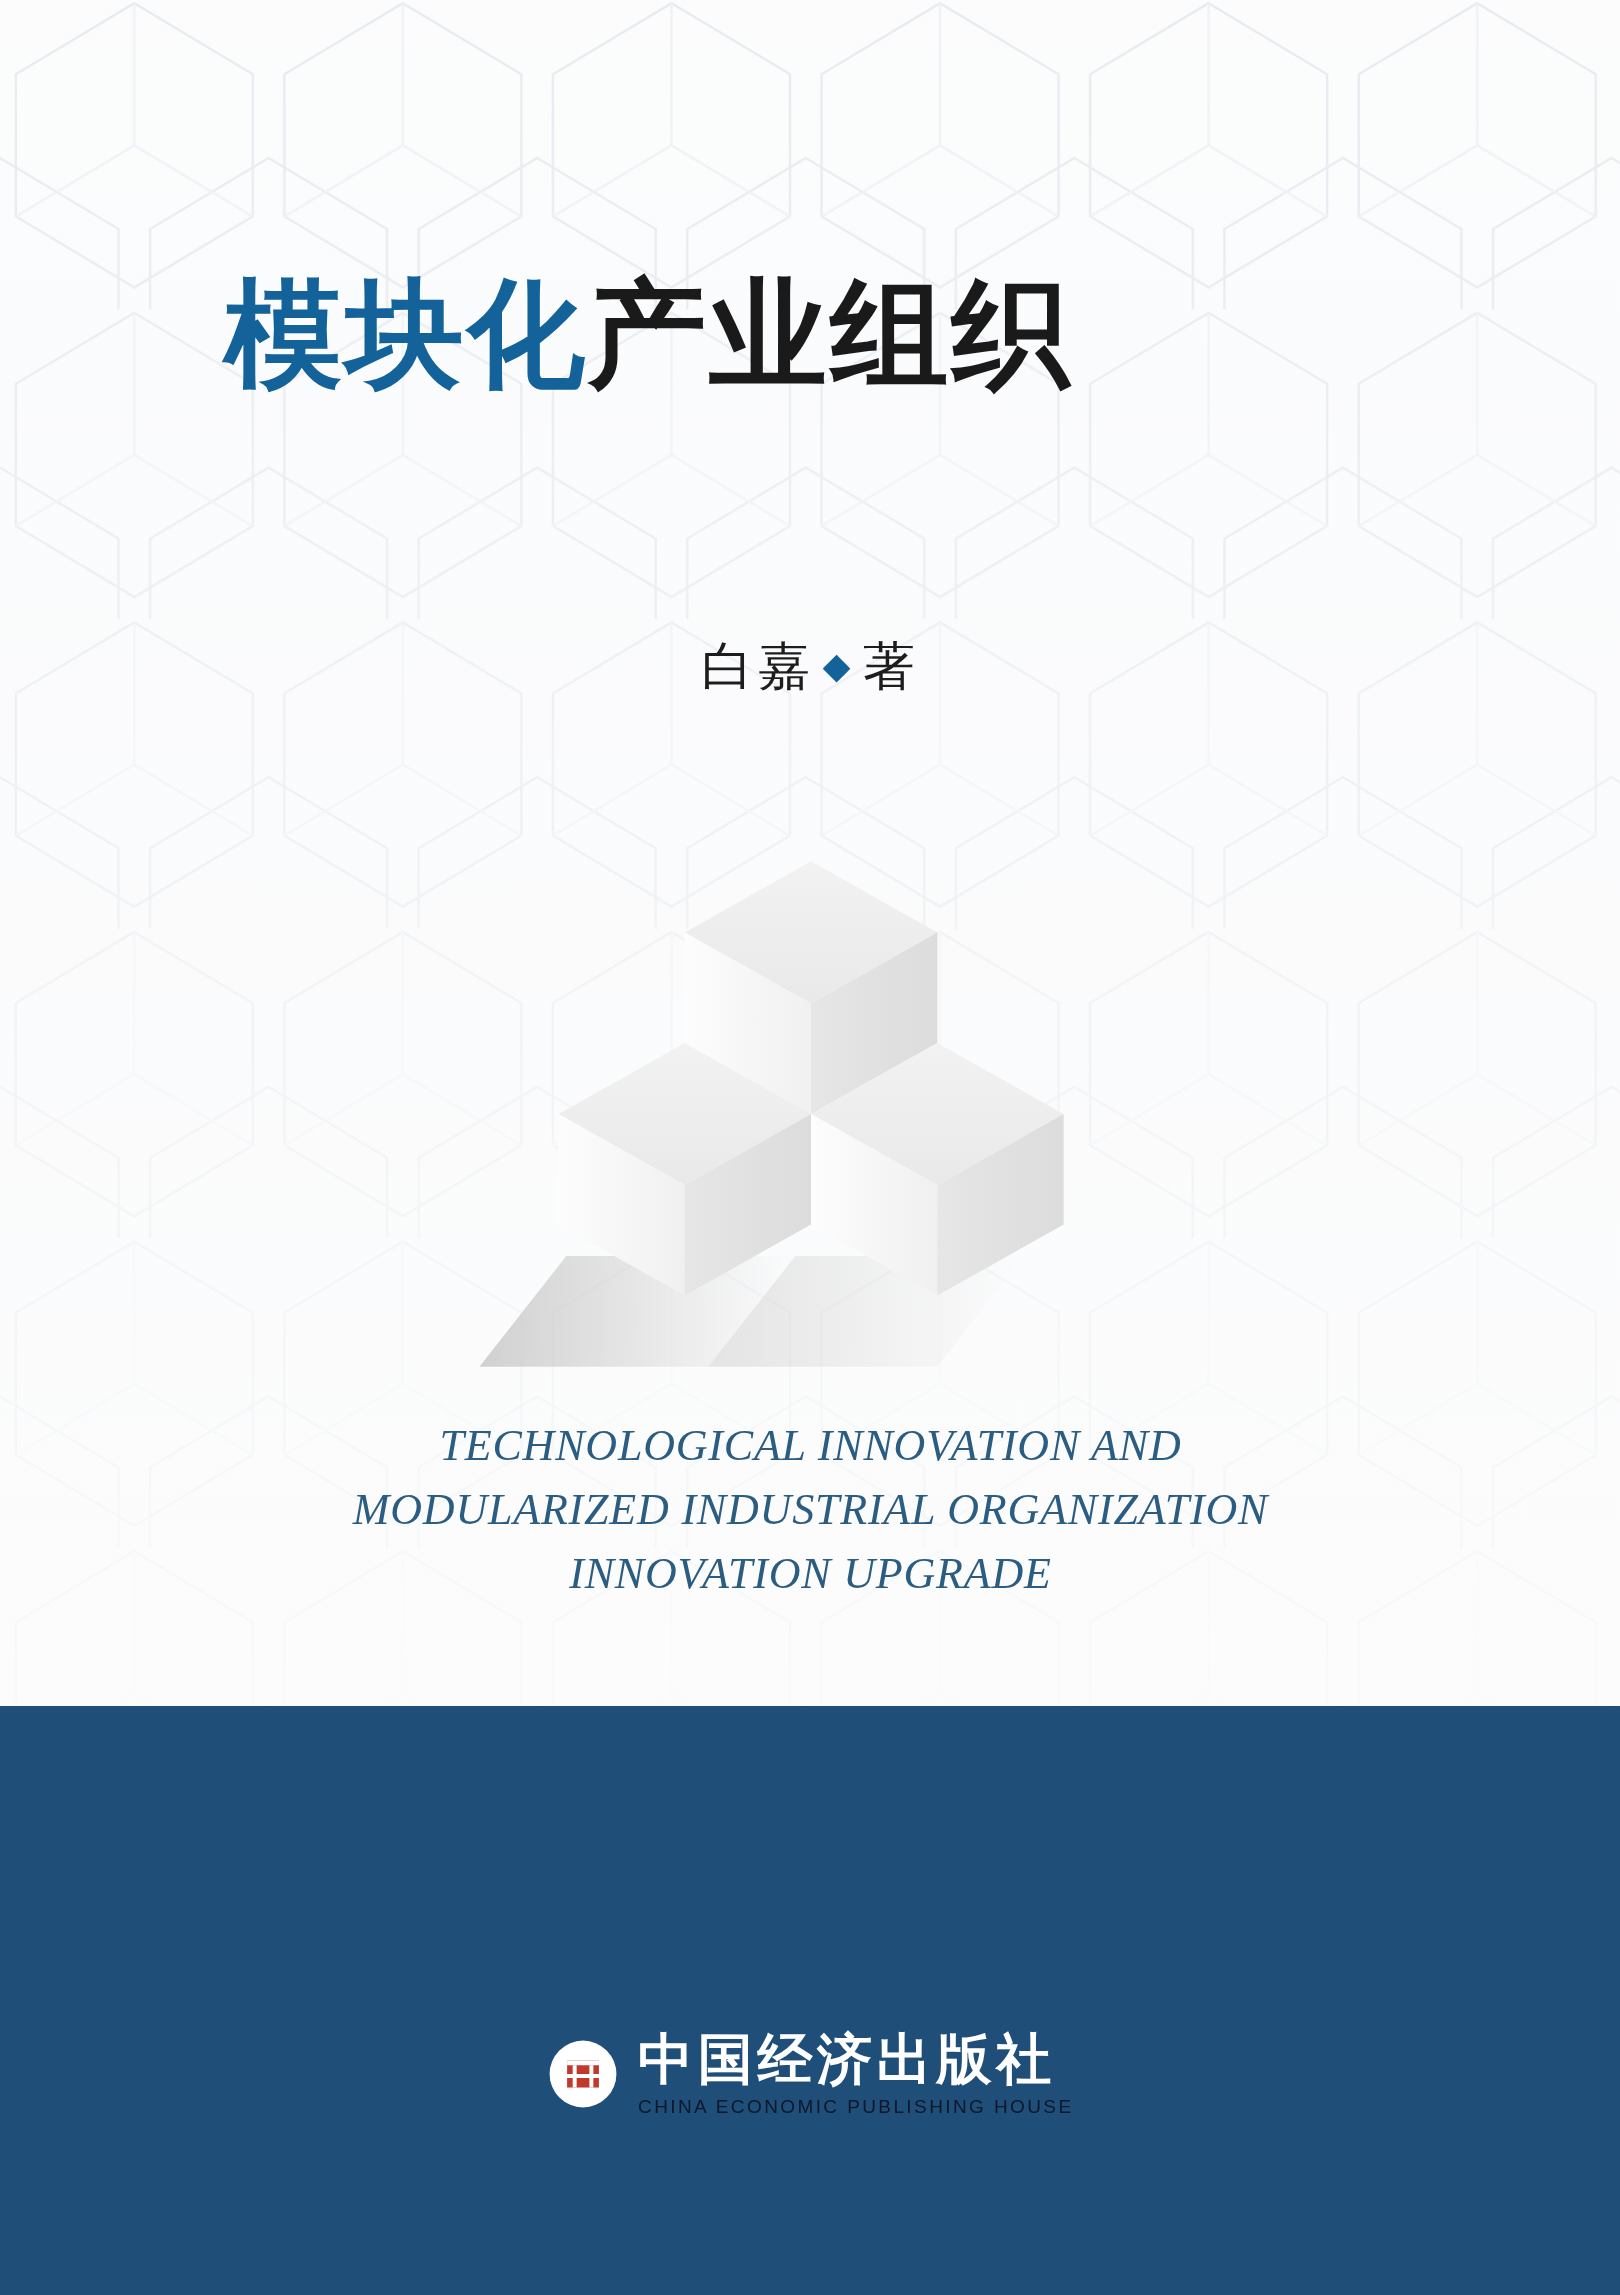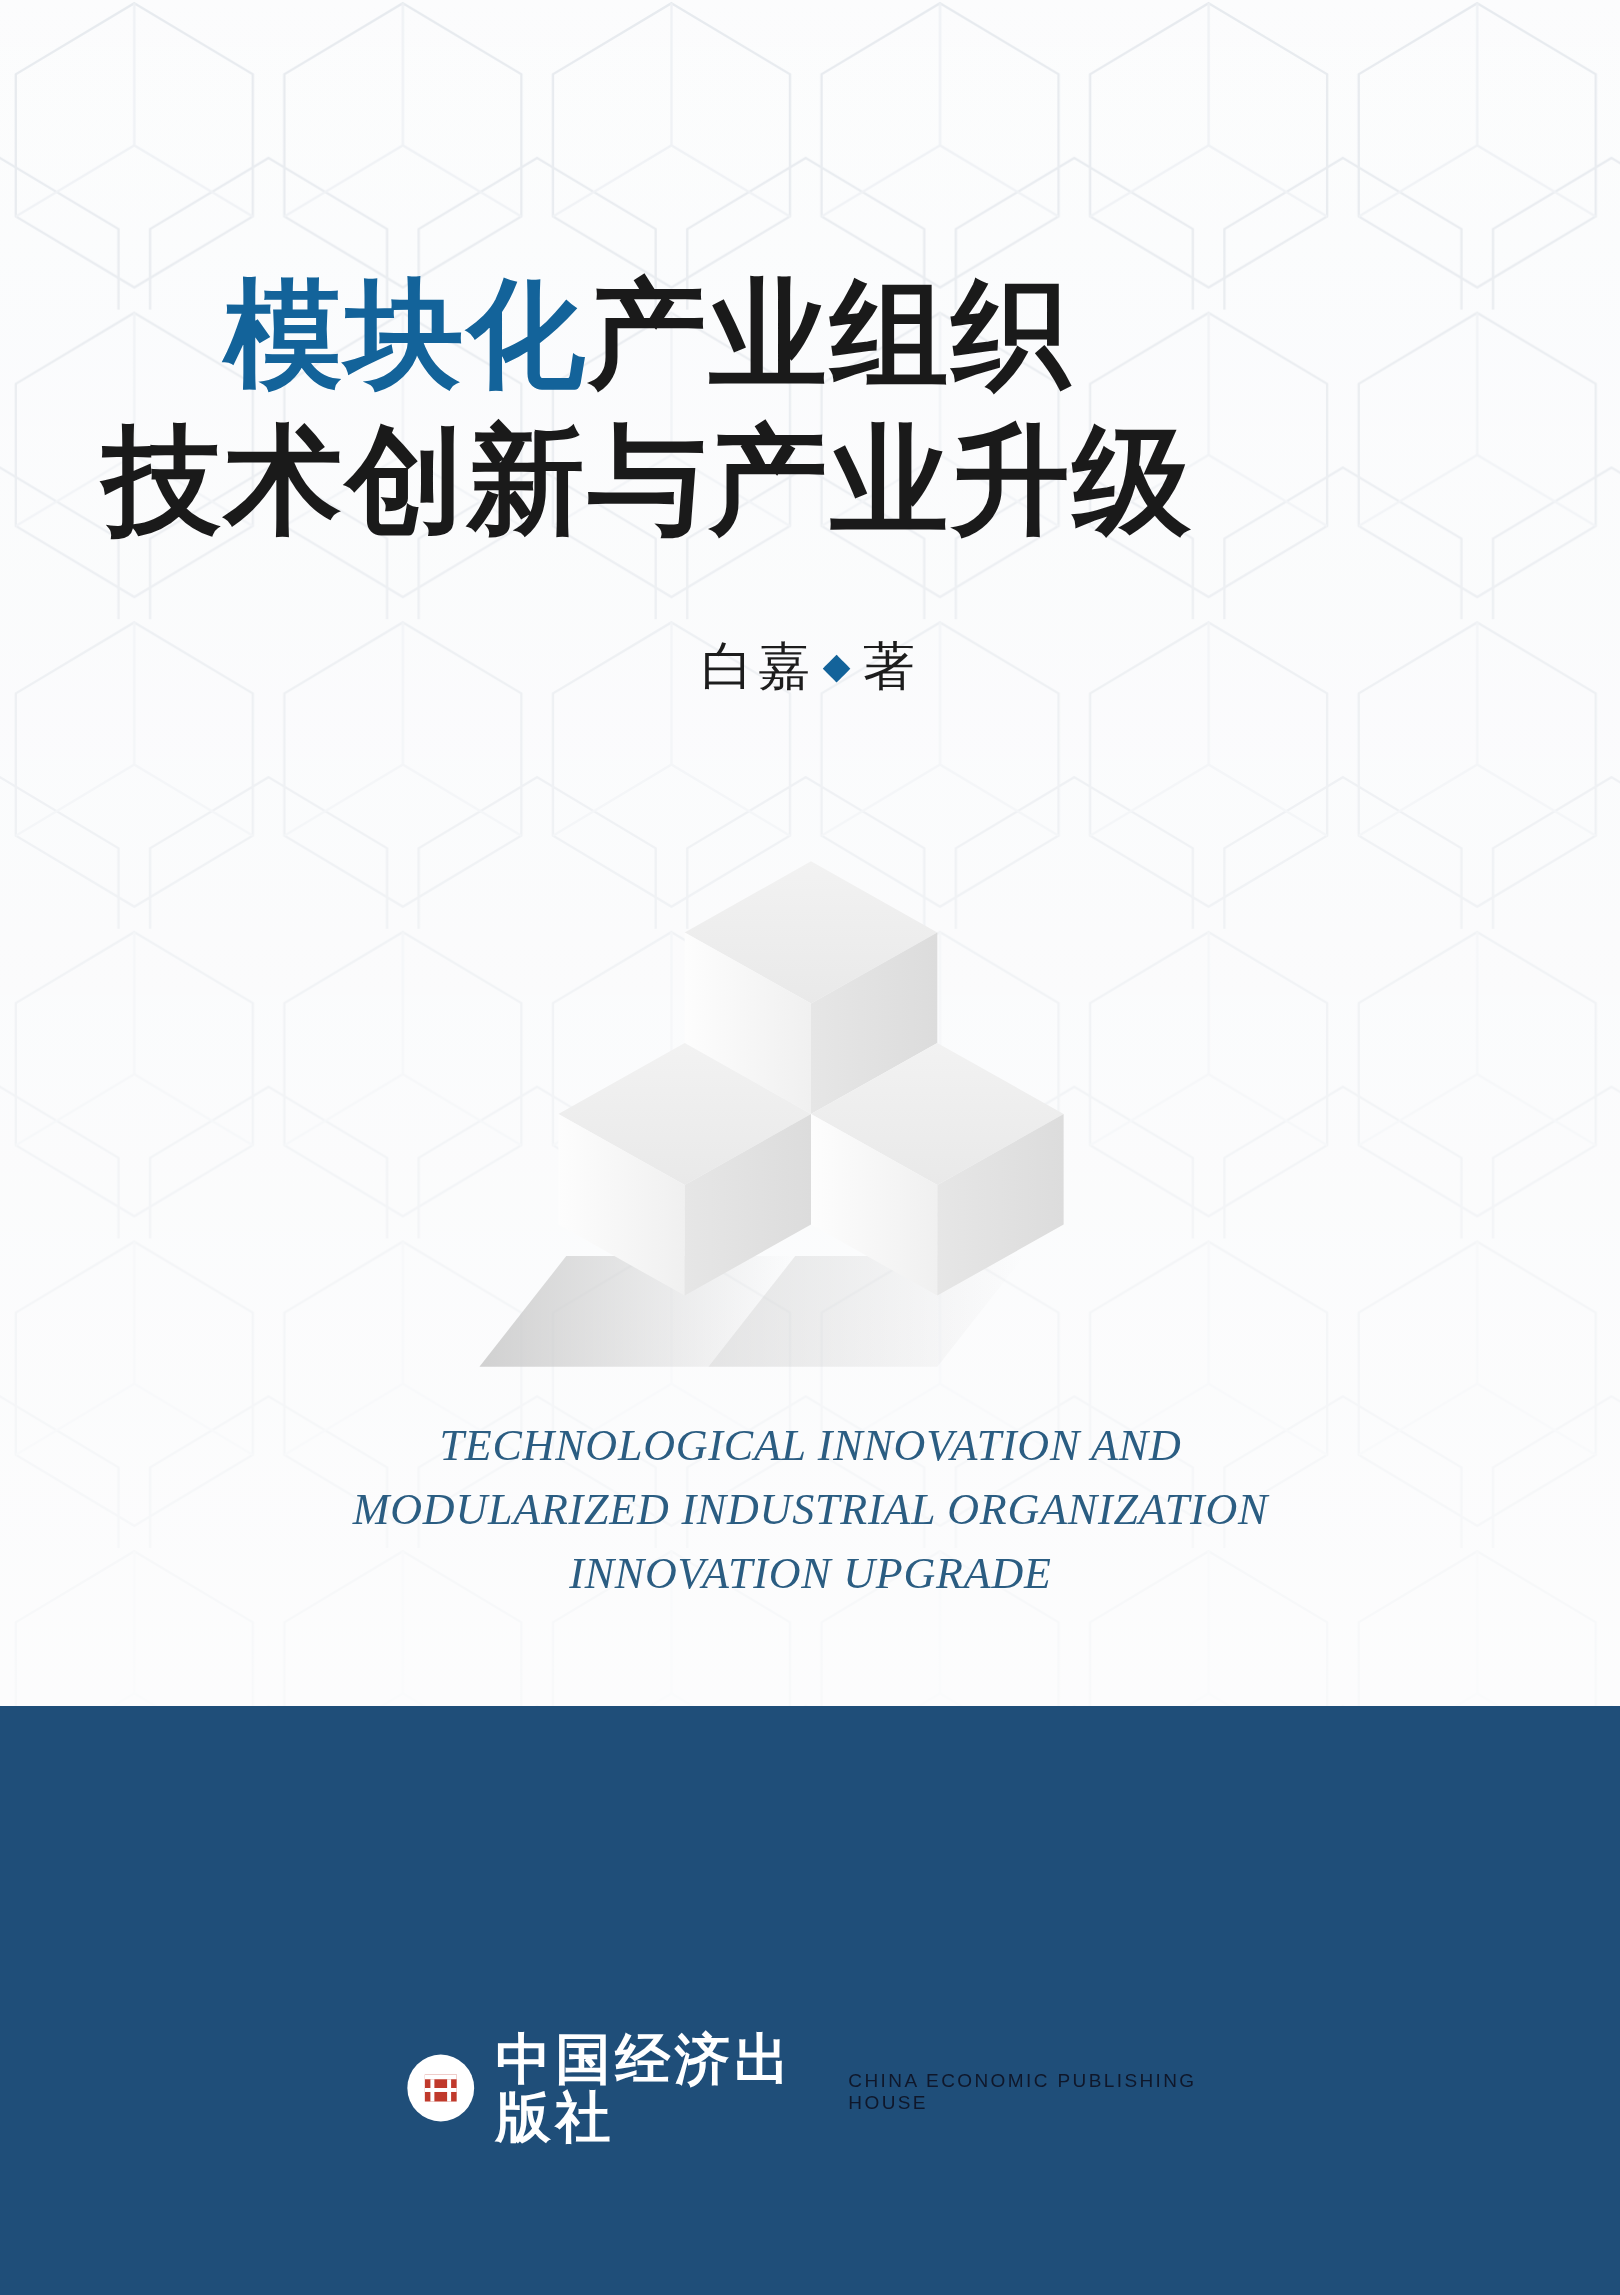--- a/index.html
+++ b/index.html
@@ -114,21 +114,22 @@
     gap: 20.5px;
   }
   .pub-logo {
     width: 70px;
     height: 70px;
     position: relative;
     flex: 0 0 auto;
   }
   .pub-text {
     display: flex;
-    align-items: center;
+    flex-direction: column;
+    align-items: flex-start;
     color: #ffffff;
   }
   .pub-cn {
     font-family: "DejaVu Serif", serif;
     font-weight: bold;
     font-size: 55px;
     letter-spacing: 4.7px;
     line-height: 1.05;
     color: #ffffff;
   }
@@ -166,21 +167,20 @@
       </linearGradient>
     </defs>
     <rect x="0" y="0" width="2052" height="2160" fill="url(#hexgrid)"></rect>
     <rect x="0" y="0" width="2052" height="2160" fill="url(#fadeMask)"></rect>
   </svg>
 
   <div class="title-block">
     <div class="title-line">
       <span class="title-accent">模块化</span><span>产业组织</span>
     </div>
-    <div class="title-line">技术创新与产业升级</div>
   </div>
 
   <div class="author-line">
     <span>白嘉</span><span class="author-mark">◆</span><span>著</span>
   </div>
 
   <div class="cube-wrap">
     <svg viewBox="0 0 900 760" width="711" height="600">
       <defs>
         <linearGradient id="faceTop" x1="0" y1="0" x2="0" y2="1">

